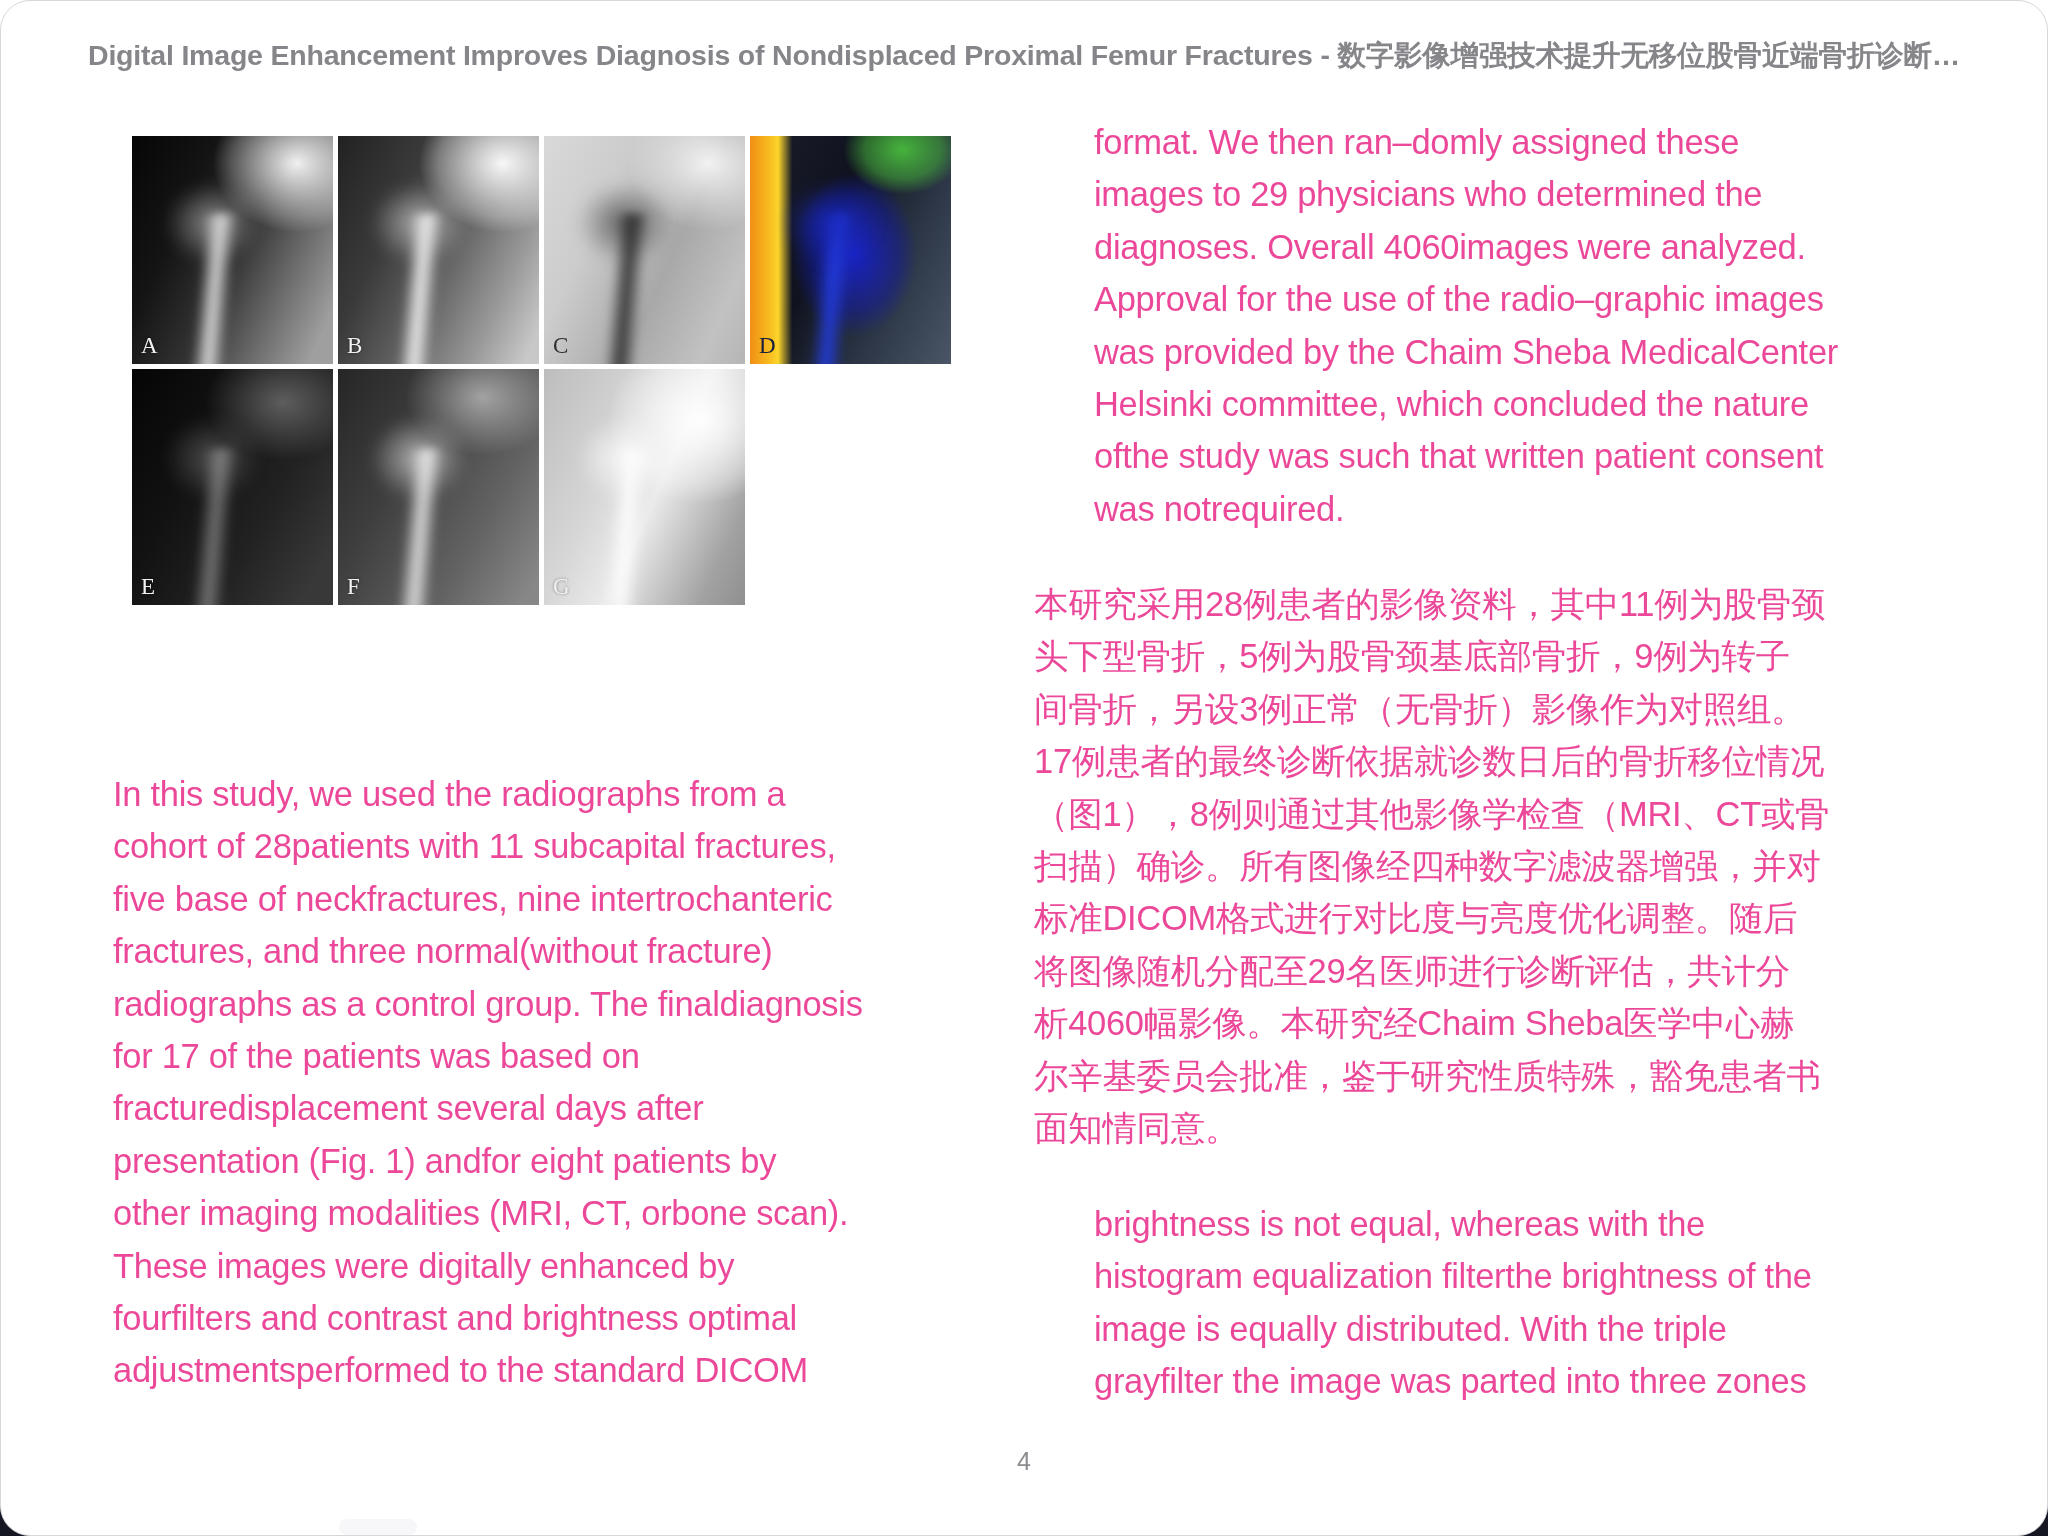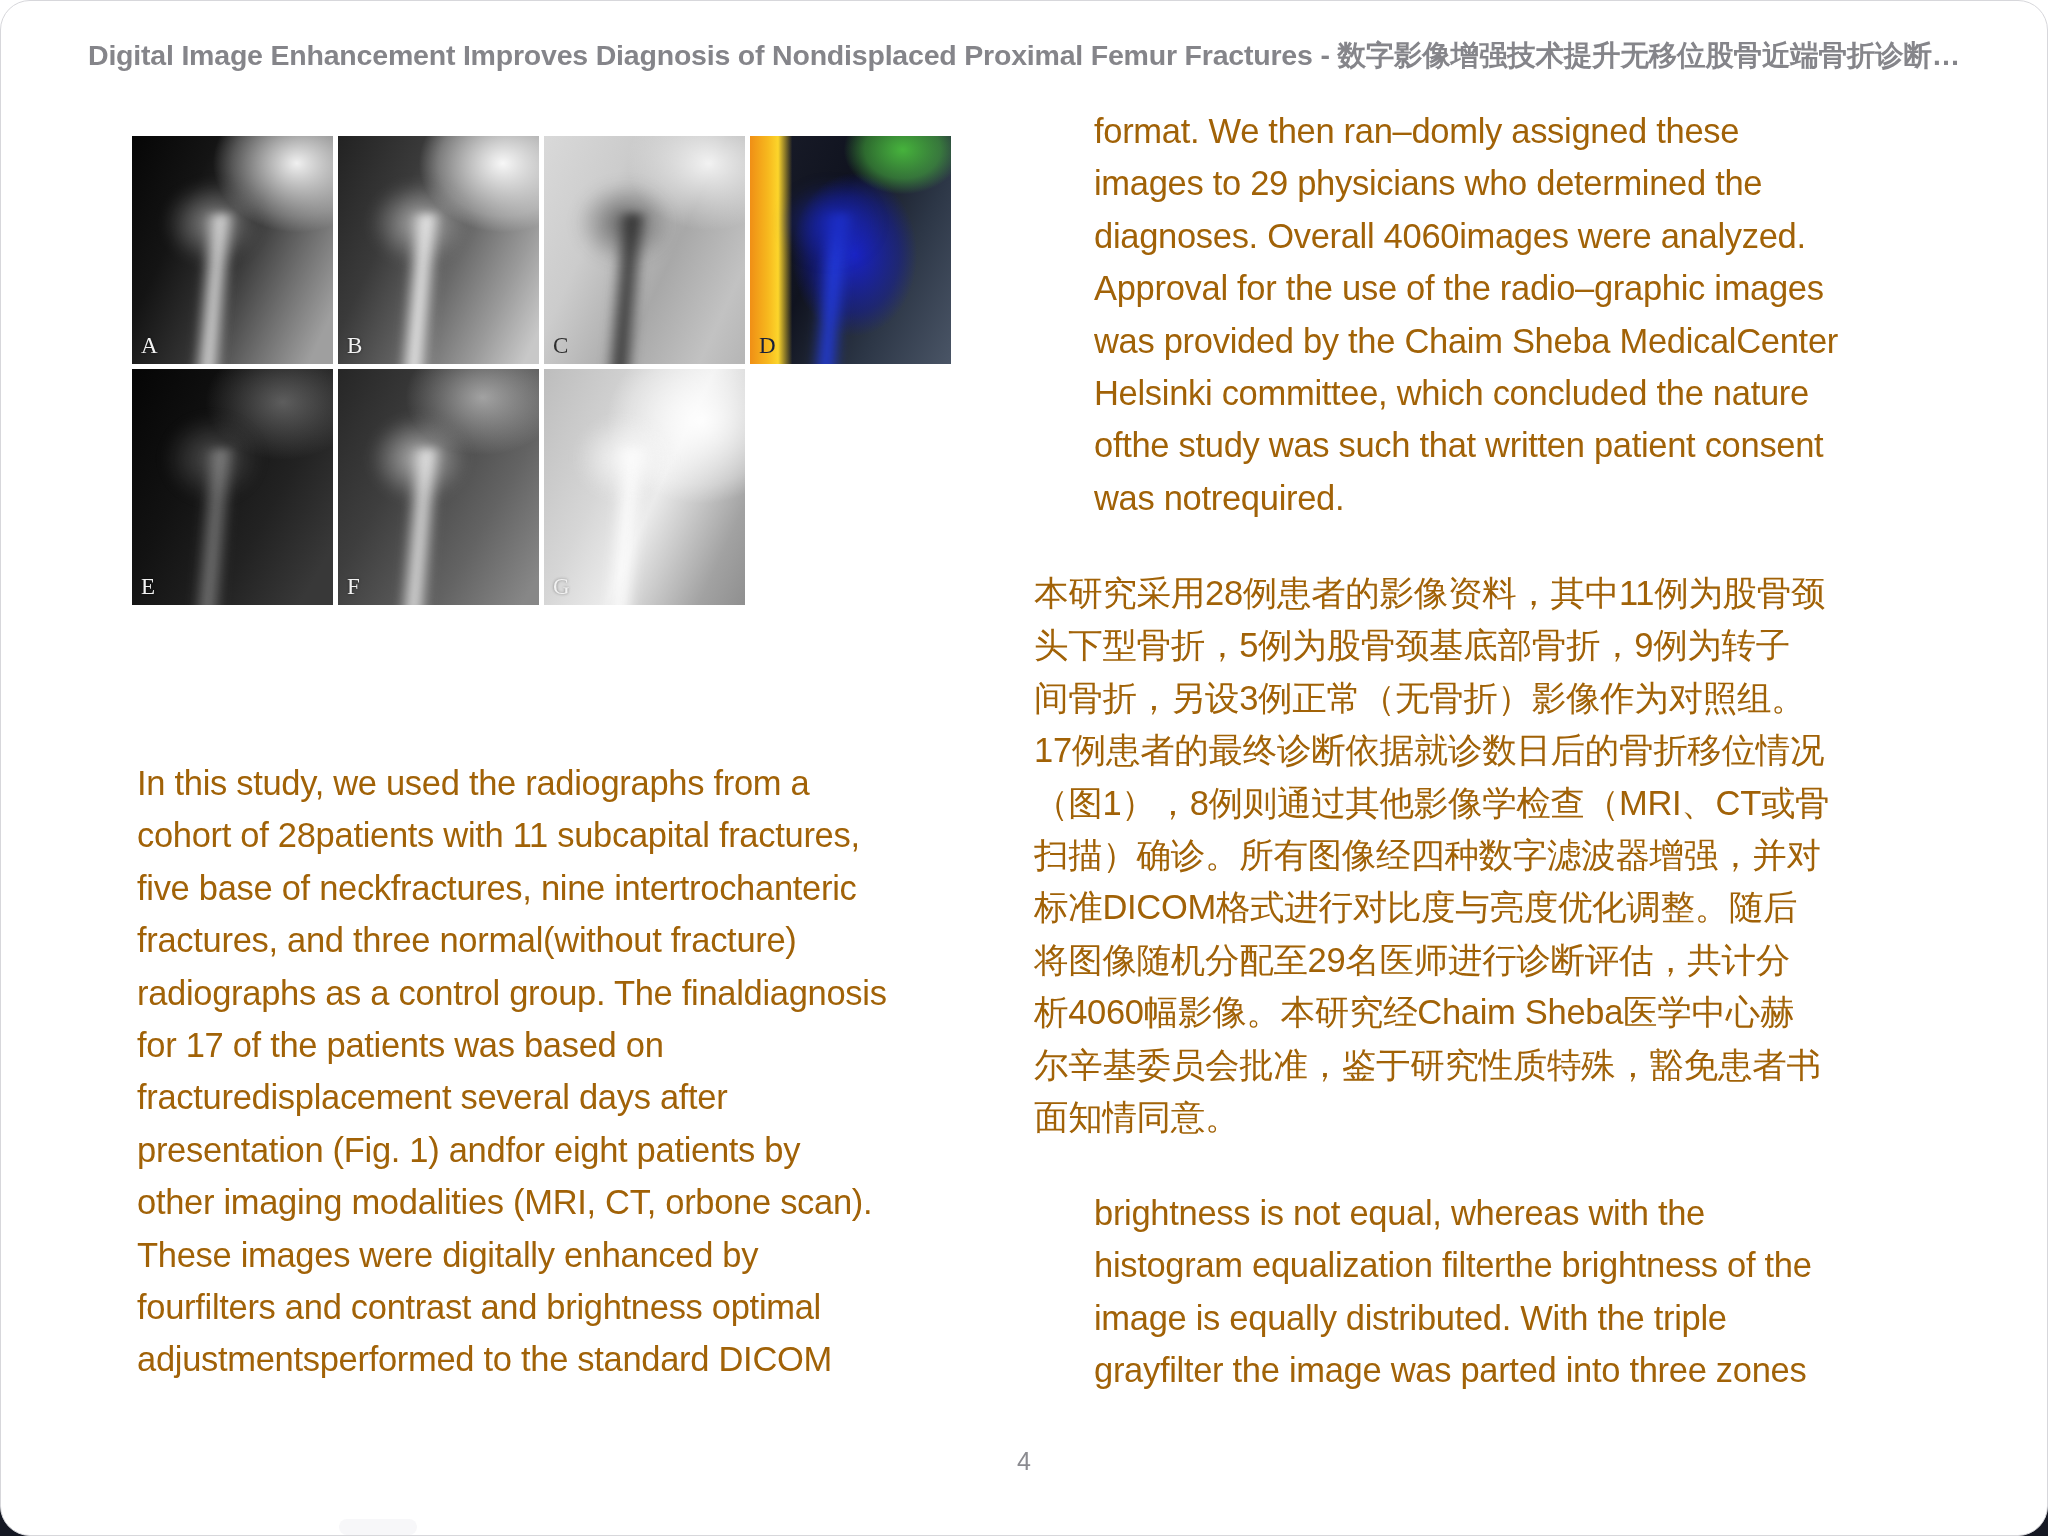--- a/index.html
+++ b/index.html
@@ -52,22 +52,22 @@
   .v-g{--bone:rgba(255,255,255,.85);--bone2:rgba(252,252,252,.85);
        background:radial-gradient(60% 45% at 78% 22%,rgba(255,255,255,.95) 0%,rgba(255,255,255,.3) 60%,rgba(255,255,255,0) 78%),
                   linear-gradient(115deg,#bdbdbd 0%,#d6d6d6 35%,#ebebeb 55%,#a2a2a2 85%,#8f8f8f 100%);}
   .plabel{position:absolute;left:9px;bottom:5px;z-index:2;
           font-family:"Liberation Serif","DejaVu Serif",serif;font-size:23px;color:#f2f2f2;
           text-shadow:0 0 3px rgba(0,0,0,.45);}
   .v-c .plabel{color:#2f2f2f;text-shadow:none;}
   .v-d .plabel{color:#16203a;text-shadow:none;}
   
   .para{position:absolute;white-space:pre;font-size:34.5px;line-height:52.4px;
-        color:#a16207;letter-spacing:-0.3px;}
-  .left-para{left:136px;top:756px;}
+        color:#ec4899;letter-spacing:-0.3px;margin-top:11px;}
+  .left-para{left:112px;top:756px;}
   .p1{left:1093px;top:104px;}
   .p2{left:1033px;top:566px;}
   .p3{left:1093px;top:1186px;}
   .page-number{position:absolute;left:0;top:1446px;width:100%;text-align:center;
                font-size:25px;color:#8b8b90;}
   .pill{position:absolute;left:338px;top:1518px;width:78px;height:16px;border-radius:9px;
         background:#f7f7f9;}
 </style>
 </head>
 <body>

